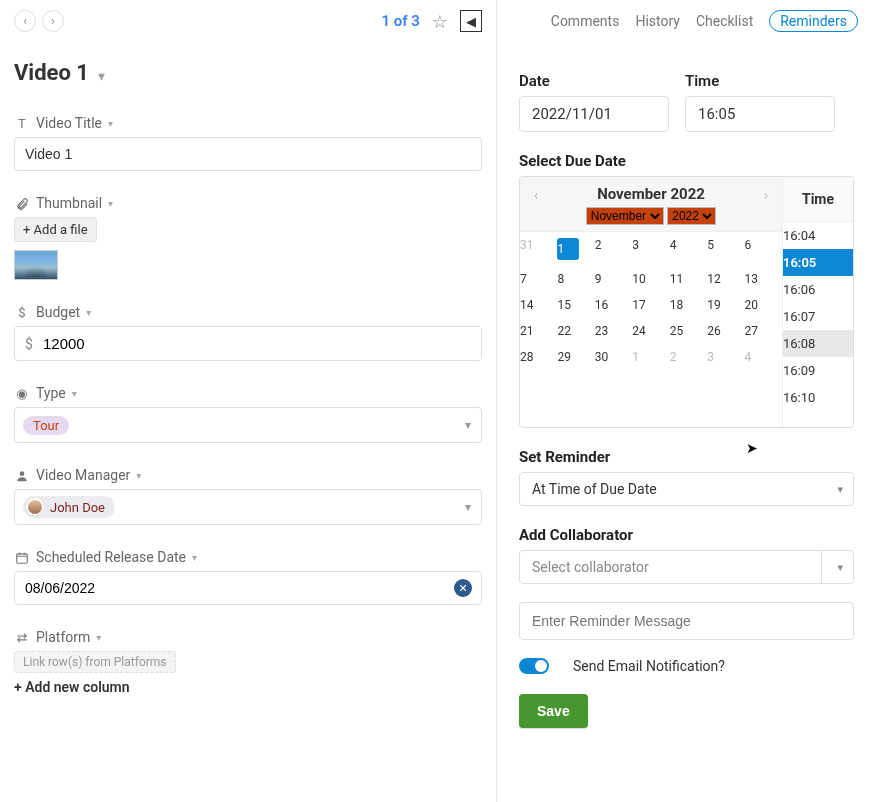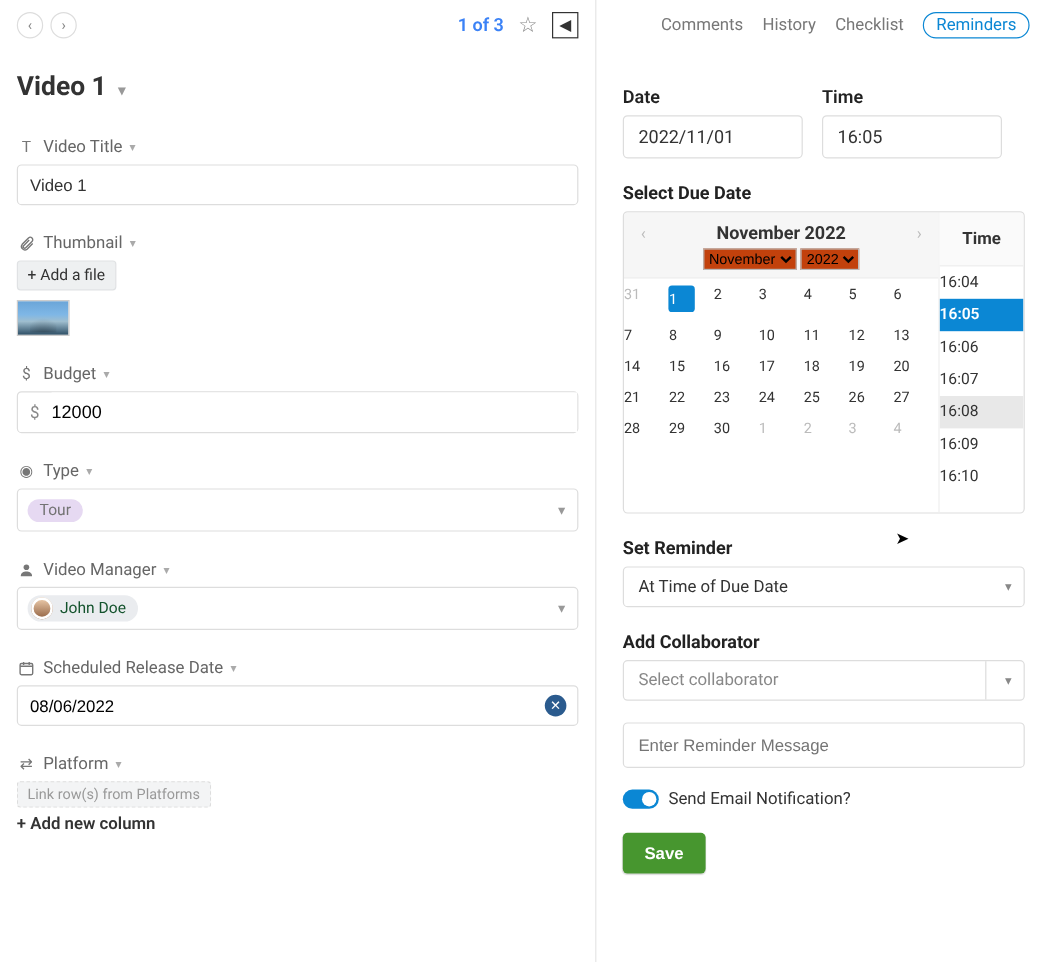--- a/index.html
+++ b/index.html
@@ -138,28 +138,28 @@
   .select-like .dd-arrow {
     position: absolute; right: 10px; top: 50%; transform: translateY(-50%);
     font-size: 12px; color: #999;
   }
   .chip {
     display: inline-block;
     padding: 2px 10px;
     border-radius: 10px;
     font-size: 13px;
   }
-  .chip-purple { background: #e6d9f2; color: #737373; }
+  .chip-purple { background: #e6d9f2; color: #c2410c; }
   .user-chip {
     display: inline-flex; align-items: center;
     padding: 2px 10px 2px 3px;
     border-radius: 12px;
     background: #eaecef;
     font-size: 13px;
-    color: #14532d;
+    color: #7f1d1d;
   }
   .user-chip .avatar {
     width: 18px; height: 18px; border-radius: 50%;
     background: linear-gradient(to bottom,#f0d0b0,#906040);
     margin-right: 6px;
     display:inline-block;
     box-shadow: inset 0 0 0 2px #fff;
   }
 
   .date-input {
@@ -279,21 +279,21 @@
     display:flex; border:1px solid #ddd; border-radius:4px; background:#fff;
   }
   .collab .txt { flex:1; padding:8px 12px; color:#888; font-size:14px;}
   .collab .sep-btn { width:32px; border-left:1px solid #ddd; position:relative;}
 
   .msg-input {
     width:100%; border:1px solid #ddd; border-radius:4px;
     padding:10px 12px; font-size:14px; color:#888; background:#fff;
   }
 
-  .toggle-row { display:flex; align-items:center; gap:8px; margin-top:18px; font-size:14px; color:#333;}
+  .toggle-row { display:flex; align-items:center; gap:24px; margin-top:18px; font-size:14px; color:#333;}
   .toggle {
     width:30px;height:16px;border-radius:10px;background:#0b87d4;position:relative;
   }
   .toggle::after{
     content:""; position:absolute; right:2px; top:2px; width:12px;height:12px;
     background:#fff;border-radius:50%;
   }
 
   .save-btn {
     margin-top:20px;

